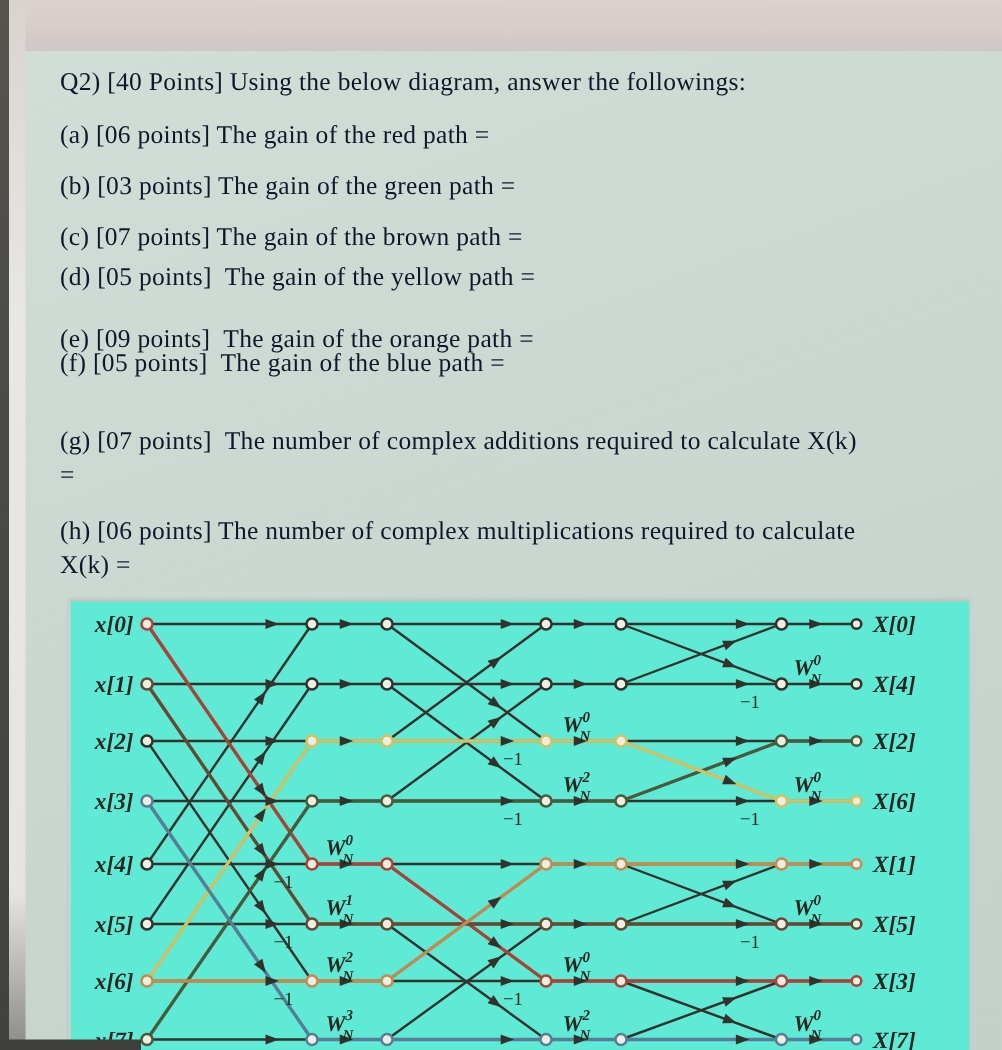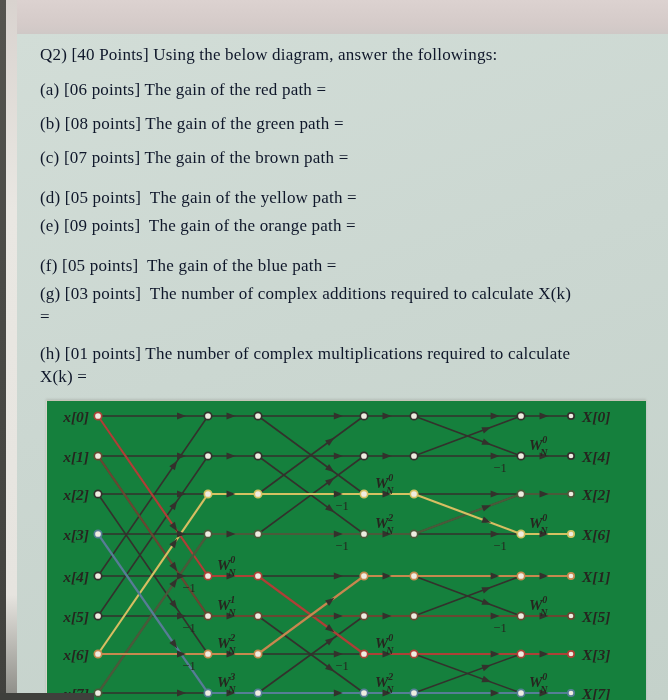--- a/index.html
+++ b/index.html
@@ -9,49 +9,49 @@
   }
   .top-strip{position:absolute;left:0;top:0;width:668px;height:34px;
     background:linear-gradient(180deg,#dcd2d0 0%,#d5cbc9 70%,#cfc8c6 100%);}
   .edge-dark{position:absolute;left:0;top:0;width:6px;height:700px;
     background:linear-gradient(180deg,#55544f,#4a4a46 40%,#41413d);}
   .edge-light{position:absolute;left:6px;top:0;width:11px;height:700px;
     background:linear-gradient(180deg,#d9d3cf,#e9e7e2 30%,#e6e4df 85%,#8a8a84);}
   .content-bg{position:absolute;left:17px;top:34px;width:651px;height:666px;
     background:linear-gradient(160deg,#d2ddd7 0%,#cbd7d1 45%,#c4d1ca 100%);}
   .diagram-panel{position:absolute;left:46px;top:400px;width:599px;height:300px;
-    background:#15803d;border-top:1px solid #c6c4b8;border-left:1px solid #d8d5c9;
+    background:#5eead4;border-top:1px solid #c6c4b8;border-left:1px solid #d8d5c9;
     box-shadow:0 -1px 2px rgba(120,120,110,.25);}
   .bottom-dark{position:absolute;left:0;top:693px;width:94px;height:7px;
     background:#3f403c;}
   .qline{position:absolute;left:40px;color:#0f172a;font-size:17px;
     white-space:pre-wrap;letter-spacing:.2px;width:600px;}
-  .l0{top:45px}.l1{top:80px}.l2{top:114px}.l3{top:148px}.l4{top:188px}
-  .l5{top:216px}.l6{top:256px}.l7{top:284px}.l8{top:307px}.l9{top:344px}.l10{top:367px}
+  .l0{top:45px}.l1{top:80px}.l2{top:114px}.l3{top:148px}.l4{top:175px}
+  .l5{top:216px}.l6{top:232px}.l7{top:284px}.l8{top:307px}.l9{top:344px}.l10{top:367px}
   svg text{font-family:"Liberation Serif",serif;}
 </style>
 </head>
 <body>
 
 <div class="top-strip"></div>
 <div class="content-bg"></div>
 <div class="edge-dark"></div>
 <div class="edge-light"></div>
 
 <div>
   <div class="qline l0">Q2) [40 Points] Using the below diagram, answer the followings:</div>
   <div class="qline l1">(a) [06 points] The gain of the red path =</div>
-  <div class="qline l2">(b) [08 points] The gain of the green path =</div>
+  <div class="qline l2">(b) [03 points] The gain of the green path =</div>
   <div class="qline l3">(c) [07 points] The gain of the brown path =</div>
   <div class="qline l4">(d) [05 points]  The gain of the yellow path =</div>
   <div class="qline l5">(e) [09 points]  The gain of the orange path =</div>
   <div class="qline l6">(f) [05 points]  The gain of the blue path =</div>
-  <div class="qline l7">(g) [03 points]  The number of complex additions required to calculate X(k)</div>
+  <div class="qline l7">(g) [07 points]  The number of complex additions required to calculate X(k)</div>
   <div class="qline l8">=</div>
-  <div class="qline l9">(h) [01 points] The number of complex multiplications required to calculate</div>
+  <div class="qline l9">(h) [06 points] The number of complex multiplications required to calculate</div>
   <div class="qline l10">X(k) =</div>
 </div>
 
 <div class="diagram-panel">
   <svg id="fft-svg" width="599" height="300" viewBox="46 400 599 300">
       <g>
         <line x1="97" y1="415" x2="207" y2="415" stroke="#33312c" stroke-width="1.6"></line>
         <line x1="97" y1="575" x2="207" y2="575" stroke="#33312c" stroke-width="1.6"></line>
         <line x1="97" y1="415" x2="207" y2="575" stroke="#33312c" stroke-width="1.6"></line>
         <line x1="97" y1="575" x2="207" y2="415" stroke="#33312c" stroke-width="1.6"></line>

